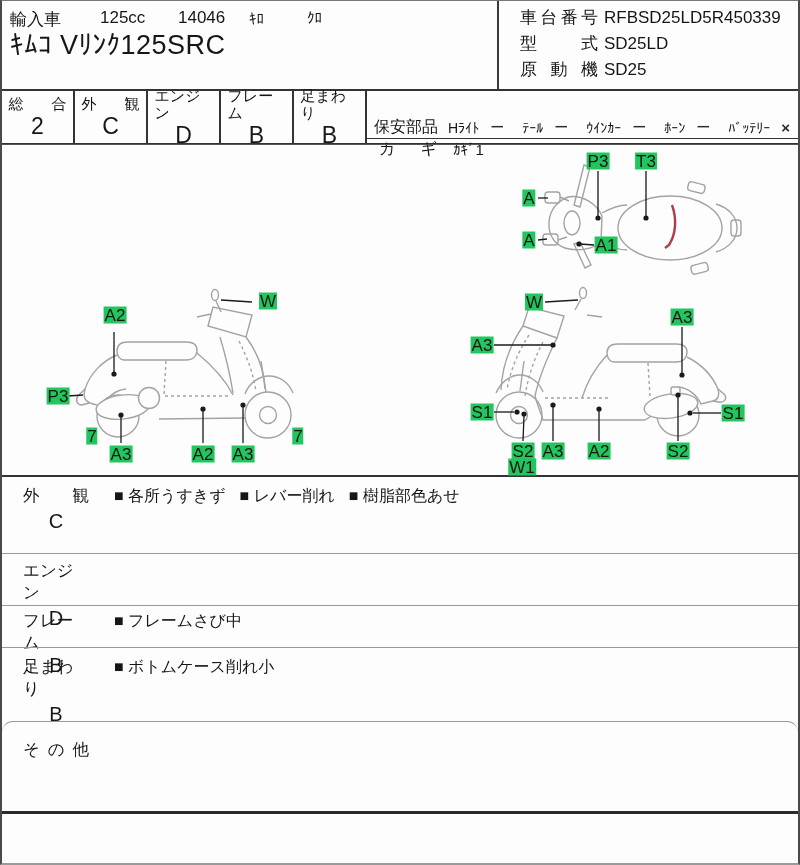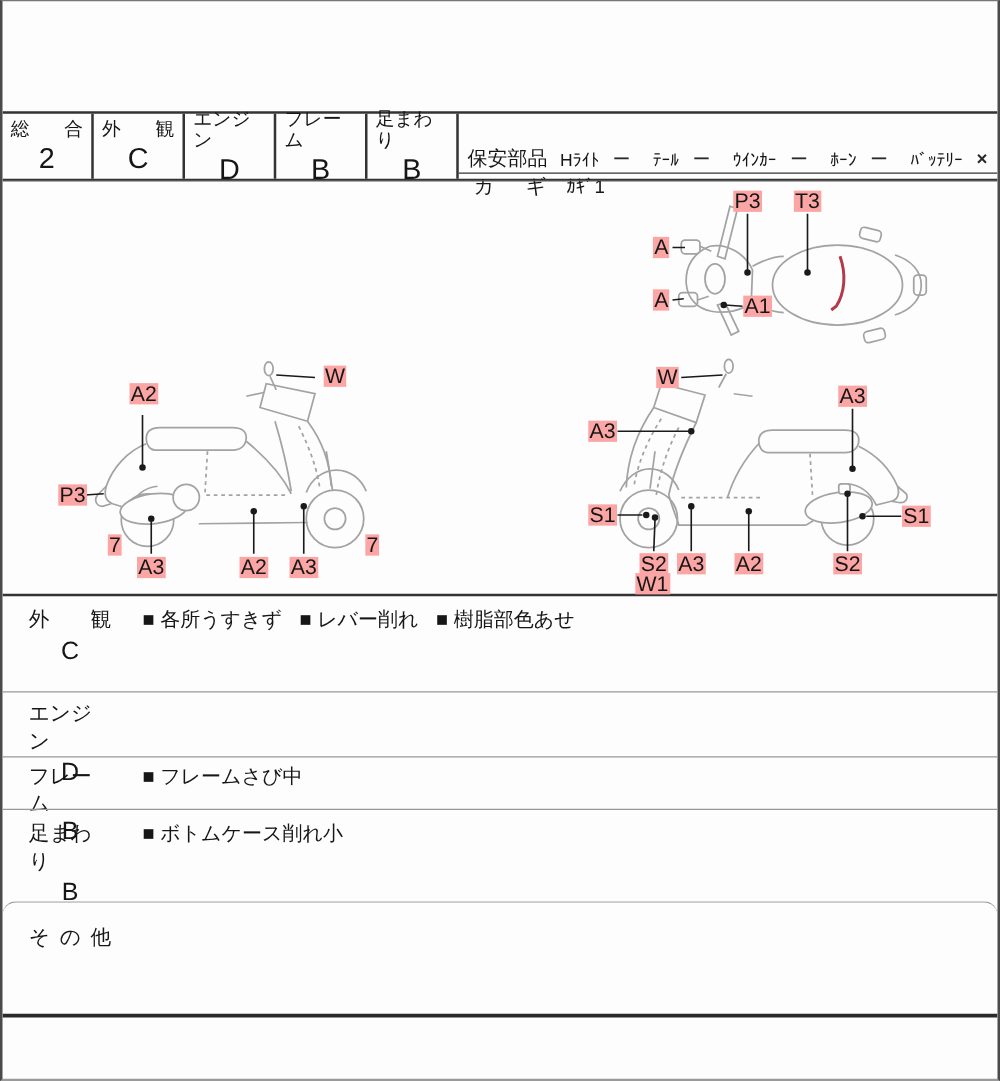--- a/index.html
+++ b/index.html
@@ -33,36 +33,58 @@
   .sp-item{display:flex;align-items:center;gap:11px;white-space:nowrap;}
   .sp-name{font-size:14px;}
   .sp-status{font-size:14px;color:#2a2a2a;}
   .sp-status.x{font-weight:bold;font-size:15px;}
   .safety-bottom{height:24px;display:flex;align-items:center;padding-left:12px;}
   .key-label{display:inline-block;width:58px;text-align-last:justify;font-size:16px;}
   .key-value{margin-left:16px;font-size:15px;}
   
   .diagram{position:absolute;top:143px;left:0;width:100%;height:333px;border-top:1px solid #555;border-bottom:2px solid #333;box-sizing:border-box;}
   .diagram svg{position:absolute;left:0;top:0;}
-  .dlab{position:absolute;transform:translate(-50%,-50%);font-size:17px;line-height:17px;background:#fca5a5;padding:0 1px;white-space:nowrap;}
+  .dlab{position:absolute;transform:translate(-50%,-50%);font-size:17px;line-height:17px;background:#22c55e;padding:0 1px;white-space:nowrap;}
   
   .sec{position:absolute;left:0;width:100%;display:flex;box-sizing:border-box;}
   .sec.bt{border-top:1px solid #989898;}
   .sec-labelcol{width:112px;box-sizing:border-box;padding-left:21px;}
   .sec-label{display:inline-block;width:66px;text-align-last:justify;font-size:16.5px;}
   .sec-grade{width:66px;text-align:center;font-size:20px;margin-top:3px;}
   .sec-items{flex:1;display:flex;gap:14px;font-size:16px;white-space:nowrap;}
   .empty-box{position:absolute;top:810px;left:0;width:100%;height:52px;border-top:3px solid #2a2a2a;box-sizing:border-box;}
 </style>
 </head>
 <body>
 
 <div class="sheet">
 
   <div class="hdr">
+    <div class="hdr-left">
+      <span class="abs t17" style="left:8px;top:7px;">輸入車</span>
+      <span class="abs t17" style="left:98px;top:7px;">125cc</span>
+      <span class="abs t17" style="left:176px;top:7px;">14046</span>
+      <span class="abs t15" style="left:247px;top:9px;">ｷﾛ</span>
+      <span class="abs t15" style="left:305px;top:8px;">ｸﾛ</span>
+      <span class="abs title" style="left:8px;top:29px;">ｷﾑｺ Vﾘﾝｸ125SRC</span>
+    </div>
+    <div class="hdr-right">
+      <div class="reg-row" style="top:5px;">
+        <span class="reg-label">車台番号</span>
+        <span class="reg-value">RFBSD25LD5R450339</span>
+      </div>
+      <div class="reg-row" style="top:31px;">
+        <span class="reg-label">型 式</span>
+        <span class="reg-value">SD25LD</span>
+      </div>
+      <div class="reg-row" style="top:57px;">
+        <span class="reg-label">原 動 機</span>
+        <span class="reg-value">SD25</span>
+      </div>
+    </div>
   </div>
 
   <div class="grade-row">
     <div class="gcell">
       <span class="glabel">総 合</span>
       <span class="gvalue">2</span>
     </div>
     <div class="gcell">
       <span class="glabel">外 観</span>
       <span class="gvalue">C</span>

